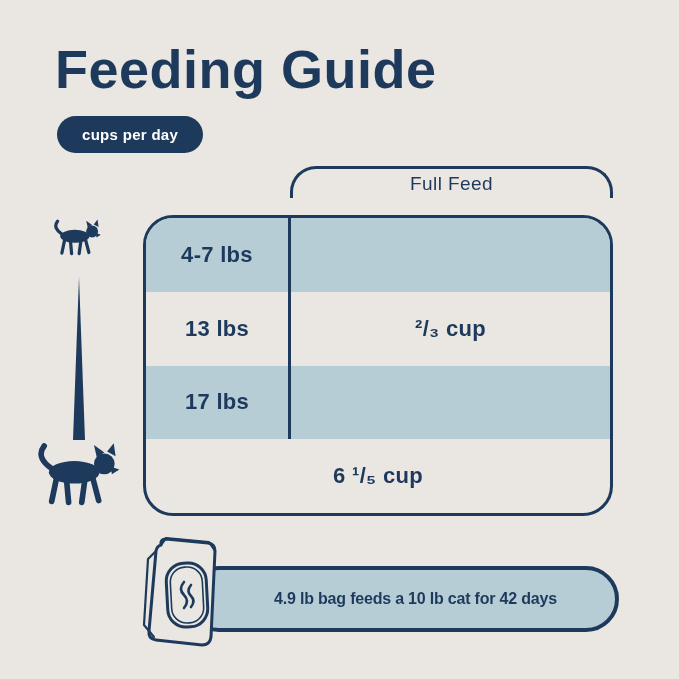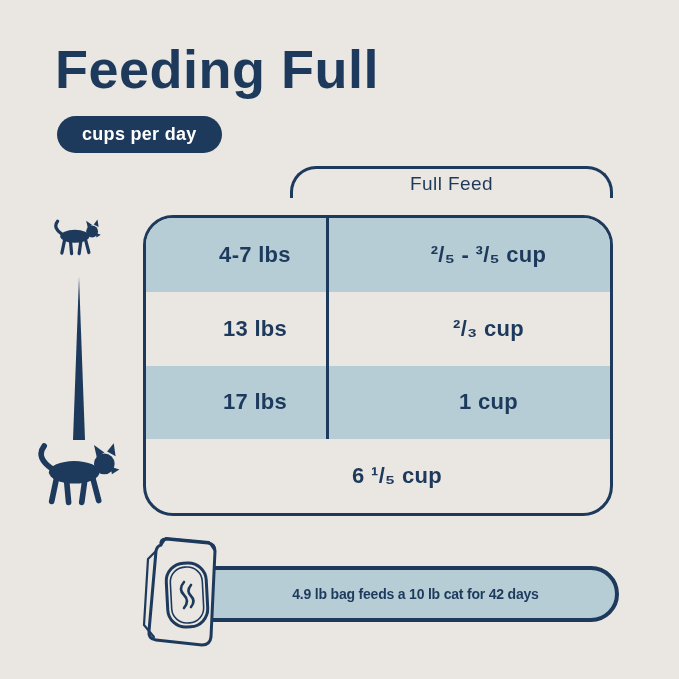--- a/index.html
+++ b/index.html
@@ -25,21 +25,21 @@
   .title{
     position:absolute;left:55px;top:38px;
     font-size:54px;font-weight:800;letter-spacing:.5px;
     color:var(--navy);white-space:nowrap;
   }
   .badge{
     position:absolute;left:57px;top:116px;
     height:37px;padding:0 25px;border-radius:19px;
     background:var(--navy);color:var(--white);
     display:flex;align-items:center;
-    font-size:18px;font-weight:700;letter-spacing:.3px;
+    font-size:15px;font-weight:700;letter-spacing:.3px;
     white-space:nowrap;
   }
 
   
   .col-header{
     position:absolute;left:290px;top:166px;
     width:323px;height:32px;
     border:3px solid var(--navy);border-bottom:none;
     border-radius:26px 26px 0 0;
     display:flex;align-items:center;justify-content:center;
@@ -53,77 +53,74 @@
     overflow:hidden;
     display:flex;flex-direction:column;
     background:var(--bg);
   }
   .row{flex:1;display:flex;}
   .row.alt{background:var(--blue);}
   .cell{
     display:flex;align-items:center;justify-content:center;
     font-size:22px;font-weight:700;letter-spacing:.3px;
     color:var(--navy);
-    margin-left:38px;
   }
   .cell.weight{flex:0 0 145px;border-right:3px solid var(--navy);}
   .cell.amount{flex:1;}
 
   
   .cat-small{position:absolute;left:50px;top:219px;width:54px;height:40px;}
   .cat-large{position:absolute;left:31px;top:443px;width:94px;height:68px;}
   .size-triangle{
     position:absolute;left:73px;top:277px;
     width:12px;height:163px;
     background:var(--navy);
     clip-path:polygon(50% 0,100% 100%,0 100%);
   }
 
   
   .banner{
     position:absolute;left:186px;top:566px;
-    width:433px;height:56px;
+    width:433px;height:66px;
     background:var(--blue);
     border:4px solid var(--navy);
     border-radius:33px;
     display:flex;align-items:center;justify-content:center;
     padding-left:40px;padding-right:14px;
-    font-size:14px;font-weight:700;letter-spacing:-.2px;
+    font-size:16px;font-weight:700;letter-spacing:-.2px;
     white-space:nowrap;color:var(--navy);
   }
   .bag{position:absolute;left:130px;top:535px;width:104px;height:120px;}
 
   svg .stroke{fill:none;stroke:var(--navy);stroke-linecap:round;stroke-linejoin:round;}
 </style>
 </head>
 <body>
 
 <div class="canvas">
 
-  <div class="title">Feeding Full</div>
+  <div class="title">Feeding Guide</div>
   <div class="badge">
     <span>cups per day</span>
   </div>
 
   <div class="col-header">
     <span>Full Feed</span>
   </div>
 
   <div class="table-body">
     <div class="row alt">
       <div class="cell weight">4-7 lbs</div>
-      <div class="cell amount">²/₅ - ³/₅ cup</div>
     </div>
     <div class="row">
       <div class="cell weight">13 lbs</div>
       <div class="cell amount">²/₃ cup</div>
     </div>
     <div class="row alt">
       <div class="cell weight">17 lbs</div>
-      <div class="cell amount">1 cup</div>
     </div>
     <div class="row">
       <div class="cell amount">6 ¹/₅ cup</div>
     </div>
   </div>
 
   <svg class="cat-small" viewBox="0 0 100 72" aria-hidden="true">
     <g fill="#1D3A5C">
       <ellipse cx="46" cy="31" rx="27" ry="12"></ellipse>
       <circle cx="78" cy="22" r="11"></circle>

